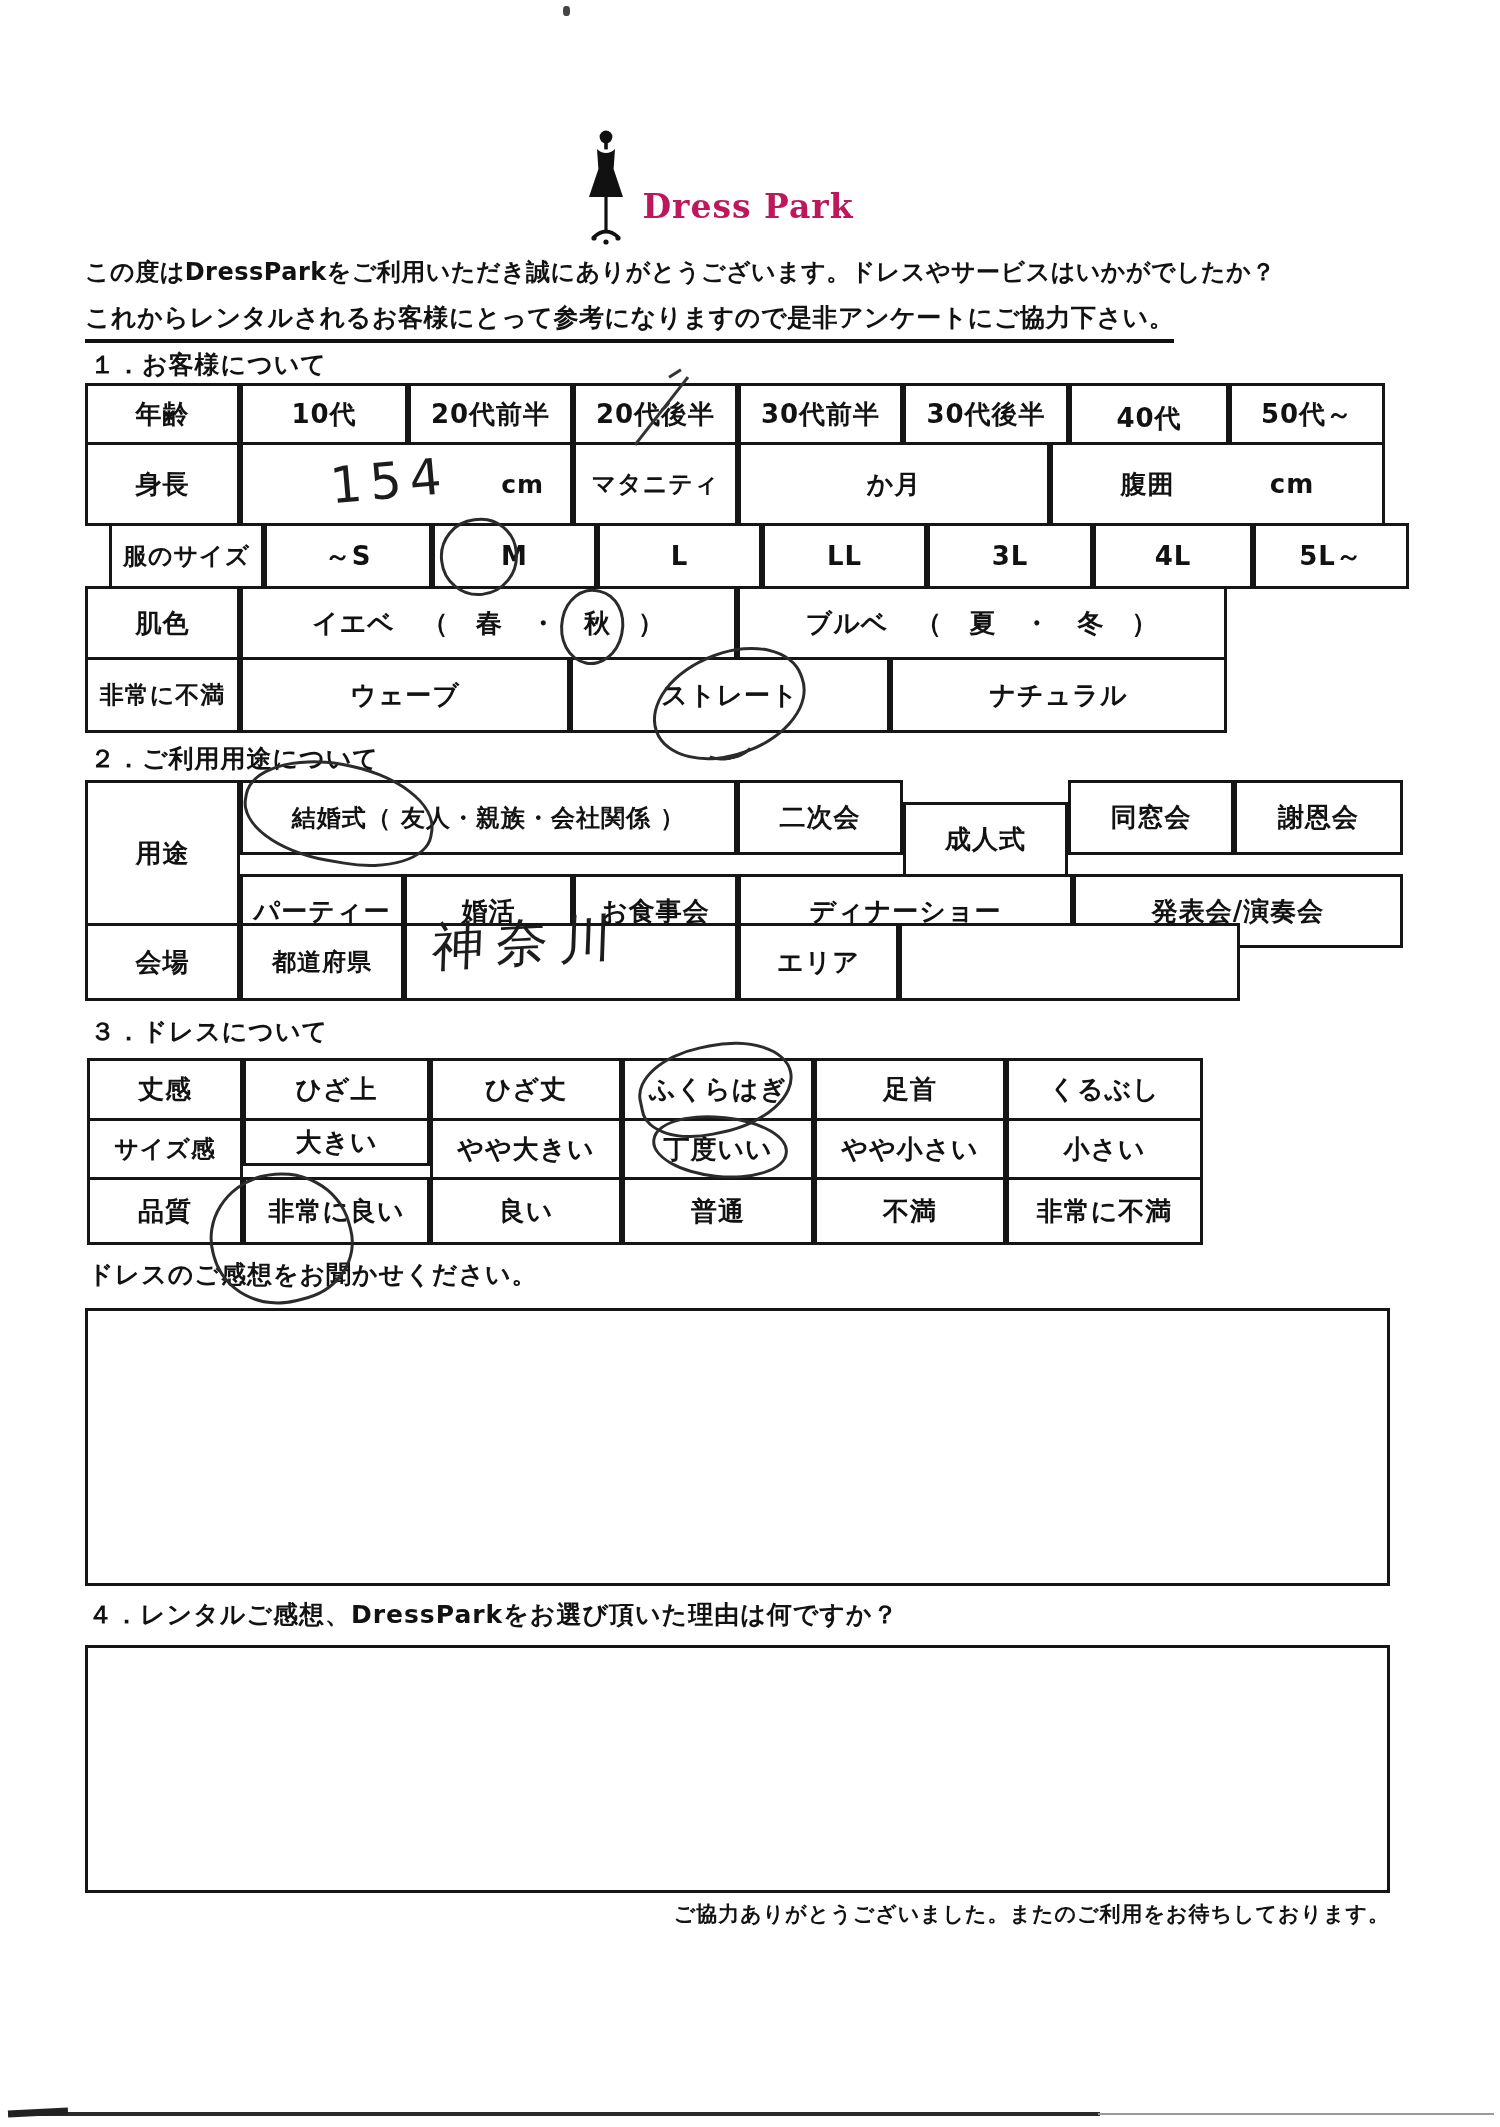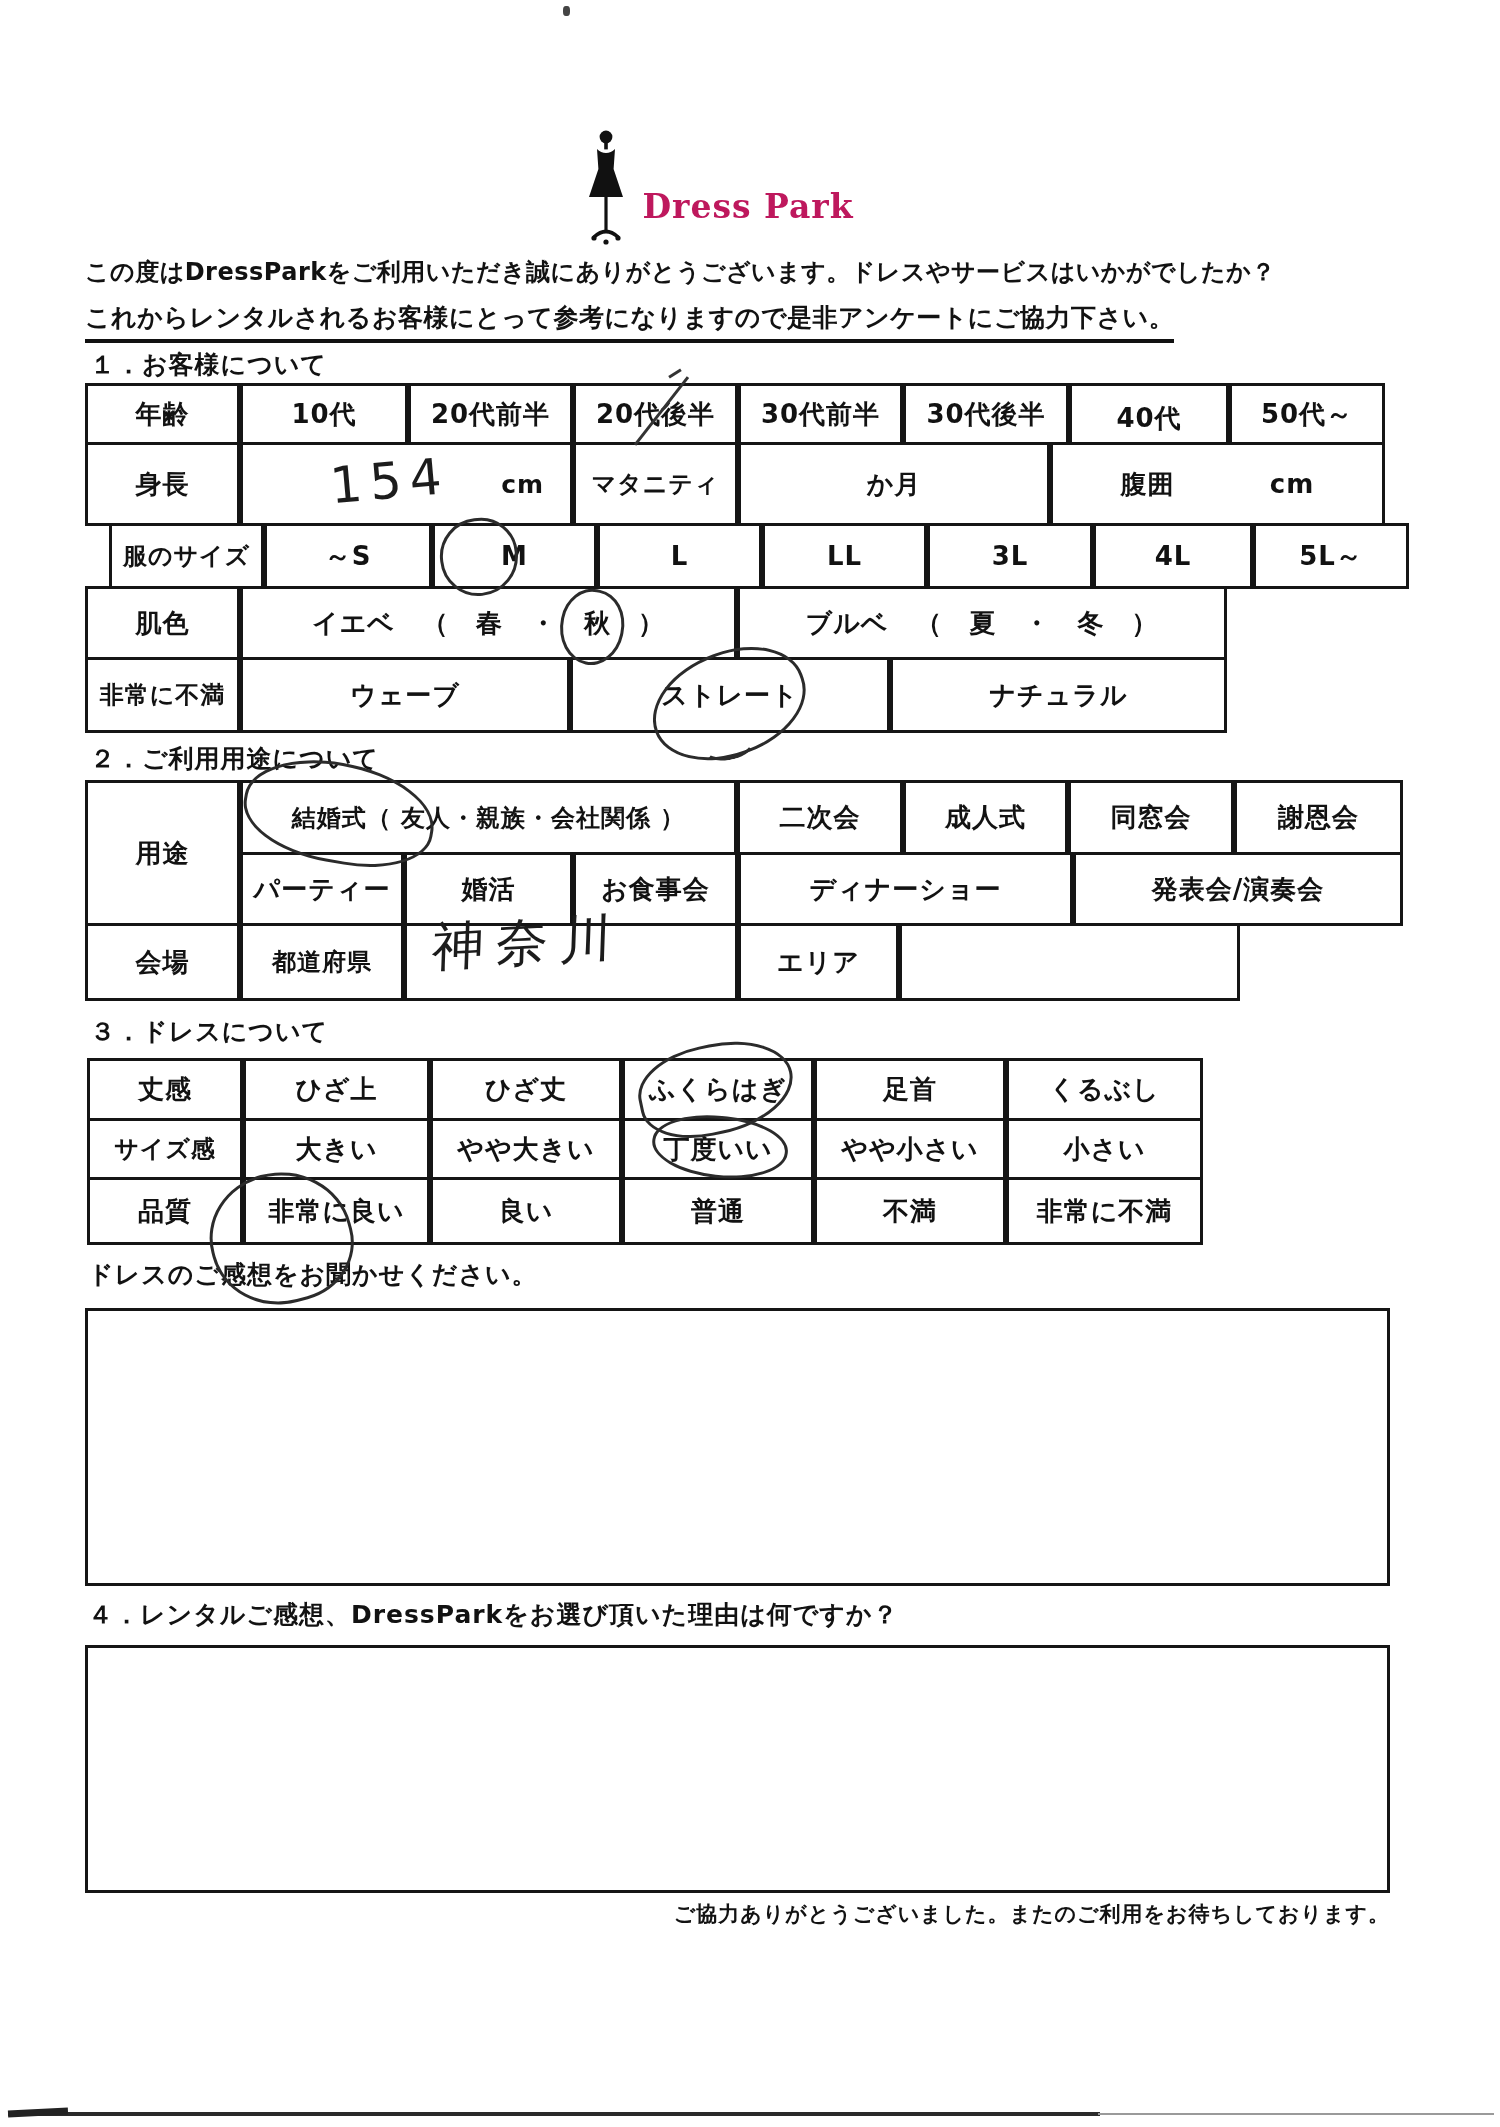--- a/index.html
+++ b/index.html
@@ -118,21 +118,21 @@
 </div>
 
 <div class="abs sec-heading" style="left:90px;top:742px;">２．ご利用用途について</div>
 
 <div class="abs row" style="left:85px;top:780px;">
   <div class="cell" style="width:155px;height:146px;">用途</div>
   <div>
     <div class="row">
       <div class="cell small" style="width:497px;height:75px;">結婚式（ 友人・親族・会社関係 ）</div>
       <div class="cell" style="width:166px;height:75px;">二次会</div>
-      <div class="cell" style="width:165px;height:75px;">成人式</div>
+      <div class="cell" style="width:165px;height:75px;margin-top:22px;">成人式</div>
       <div class="cell" style="width:166px;height:75px;">同窓会</div>
       <div class="cell" style="width:169px;height:75px;">謝恩会</div>
     </div>
     <div class="row" style="margin-top:-3px;">
       <div class="cell" style="width:164px;height:74px;">パーティー</div>
       <div class="cell" style="width:169px;height:74px;">婚活</div>
       <div class="cell" style="width:165px;height:74px;">お食事会</div>
       <div class="cell" style="width:335px;height:74px;">ディナーショー</div>
       <div class="cell" style="width:330px;height:74px;">発表会/演奏会</div>
     </div>
@@ -153,21 +153,21 @@
   <div class="cell" style="width:156px;height:63px;">丈感</div>
   <div class="cell" style="width:187px;height:63px;">ひざ上</div>
   <div class="cell" style="width:192px;height:63px;">ひざ丈</div>
   <div class="cell" style="width:192px;height:63px;">ふくらはぎ</div>
   <div class="cell" style="width:192px;height:63px;">足首</div>
   <div class="cell" style="width:197px;height:63px;">くるぶし</div>
 </div>
 
 <div class="abs row" style="left:87px;top:1118px;">
   <div class="cell small" style="width:156px;height:62px;">サイズ感</div>
-  <div class="cell" style="width:187px;height:62px;">大きい</div>
+  <div class="cell" style="width:187px;height:48px;">大きい</div>
   <div class="cell" style="width:192px;height:62px;">やや大きい</div>
   <div class="cell" style="width:192px;height:62px;">丁度いい</div>
   <div class="cell" style="width:192px;height:62px;">やや小さい</div>
   <div class="cell" style="width:197px;height:62px;">小さい</div>
 </div>
 
 <div class="abs row" style="left:87px;top:1177px;">
   <div class="cell" style="width:156px;height:68px;">品質</div>
   <div class="cell" style="width:187px;height:68px;">非常に良い</div>
   <div class="cell" style="width:192px;height:68px;">良い</div>

